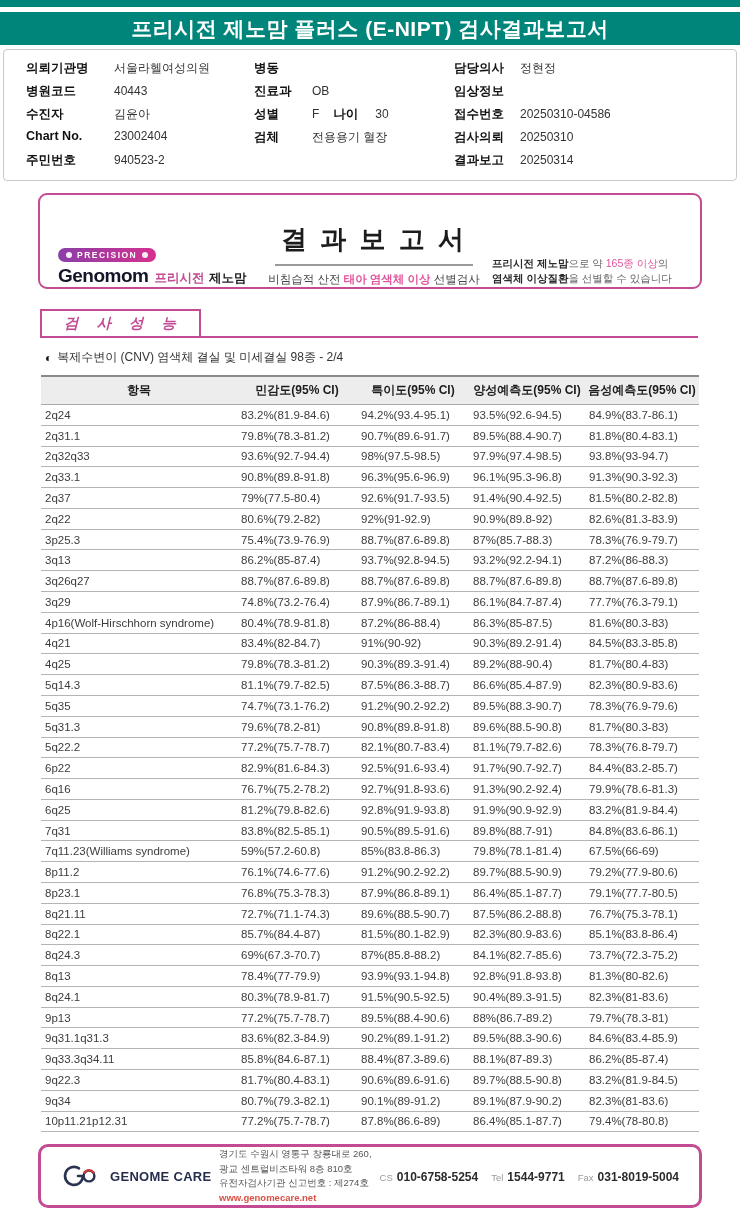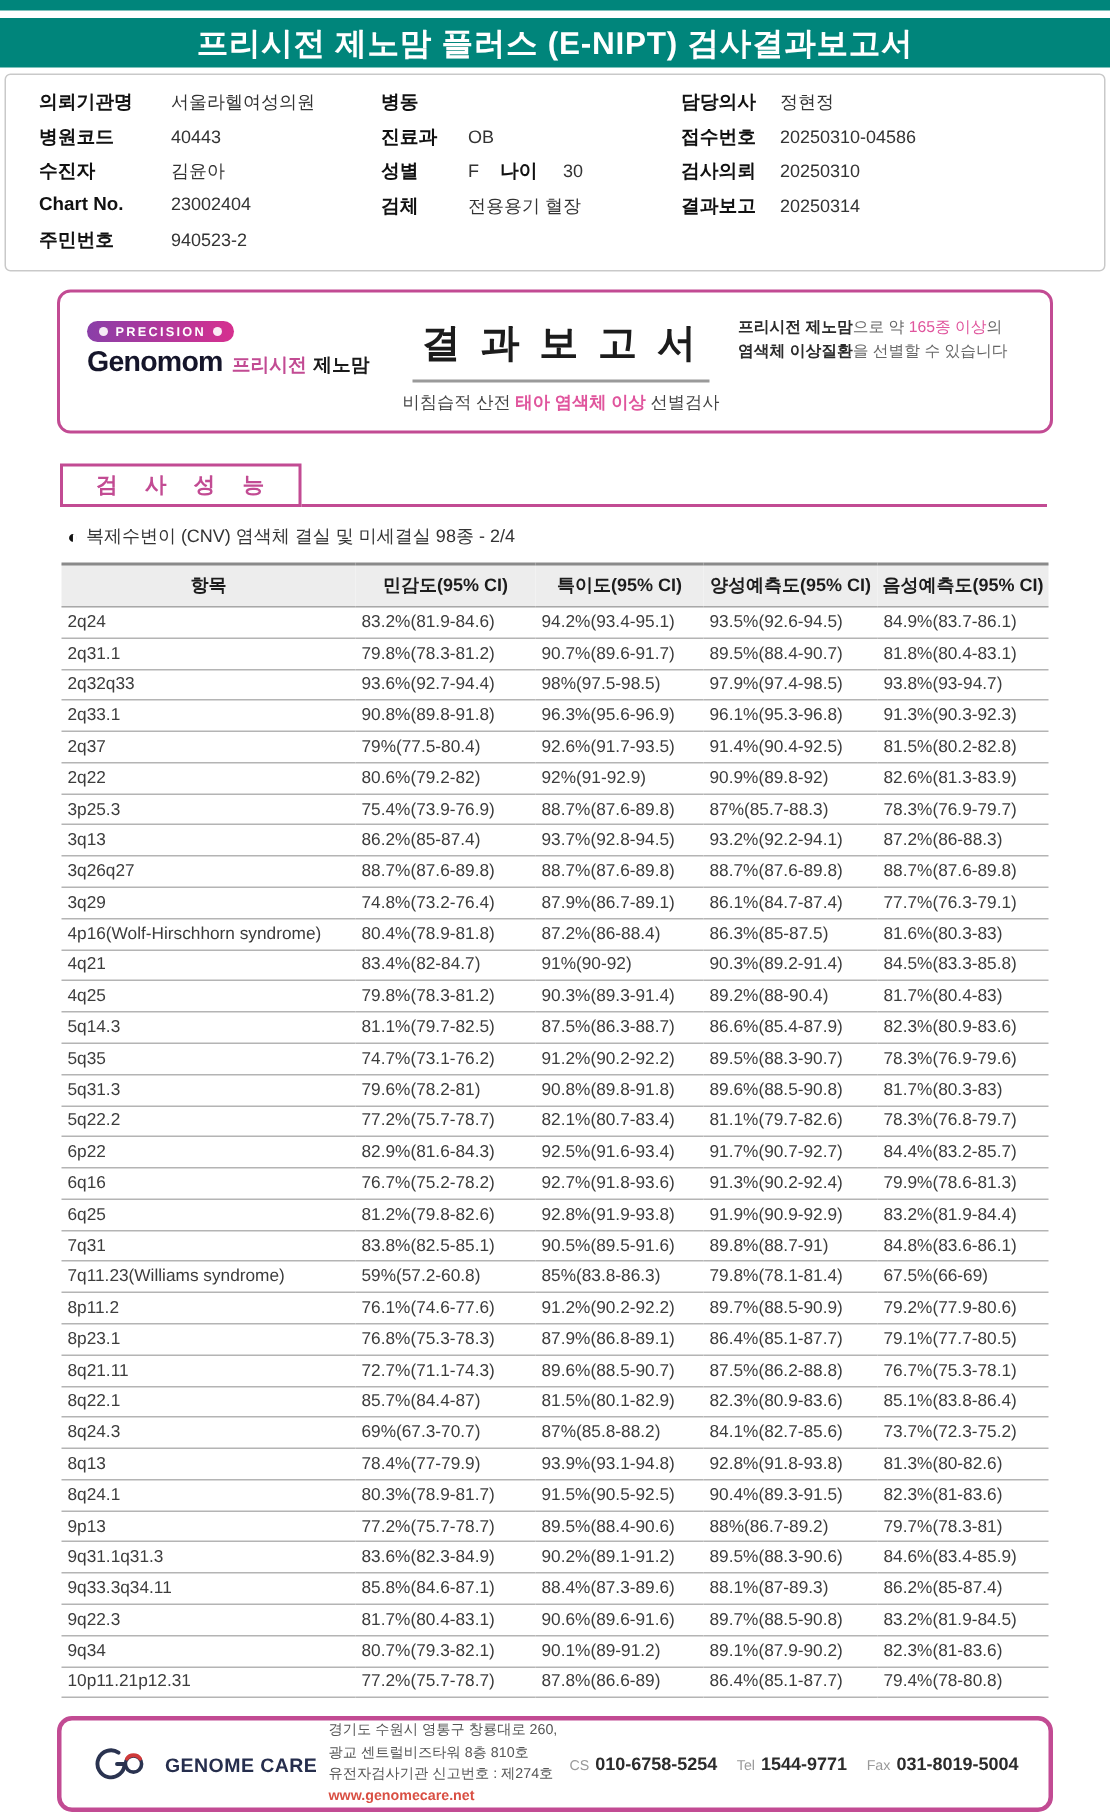--- a/index.html
+++ b/index.html
@@ -22,39 +22,39 @@
   .pcol-2{width:200px;}
   .pcol-3{flex:1;}
   .prow{display:flex;align-items:baseline;min-height:18px;}
   .plabel{font-weight:bold;font-size:12.5px;color:#111;}
   .pvalue{font-size:12px;color:#333;}
   .pcol-1 .plabel{width:88px;}
   .pcol-2 .plabel{width:58px;font-family:Liberation Serif, serif;}
   .pcol-3 .plabel{width:66px;}
   .plabel2{font-weight:bold;font-size:12.5px;color:#111;width:42px;margin-left:14px;}
 
-  .report-box{margin:12px 38px 0 38px;border:2px solid var(--magenta);border-radius:9px;height:96px;display:flex;align-items:flex-start;padding:16px 18px;}
+  .report-box{margin:12px 38px 0 38px;border:2px solid var(--magenta);border-radius:9px;height:96px;display:flex;align-items:flex-end;padding:0 18px;}
   .rb-left{width:198px;}
   .badge-pill{display:inline-flex;align-items:center;gap:5px;background:linear-gradient(90deg,#8a3fa8,#d6308f);border-radius:9px;padding:2px 8px;margin-bottom:3px;}
   .badge-dot{width:6px;height:6px;border-radius:50%;background:#fff;opacity:.9;display:inline-block;}
   .badge-text{color:#fff;font-size:8.5px;font-weight:bold;letter-spacing:1.5px;}
   .brand-line{display:flex;align-items:baseline;gap:6px;}
   .brand-en{font-size:19px;font-weight:bold;color:#15152a;letter-spacing:-0.5px;}
   .brand-kr b{font-size:12.5px;}
   .brand-kr .kr1{color:var(--magenta);}
   .brand-kr .kr2{color:#1a1a1a;}
   .rb-center{flex:1;text-align:center;}
   .rb-title{display:inline-block;font-size:26px;font-weight:bold;letter-spacing:3px;color:#1c1c1c;border-bottom:2px solid #9a9a9a;padding:0 6px 7px 6px;}
   .rb-subtitle{margin-top:6px;font-size:11.5px;color:#444;}
   .rb-subtitle .em{color:var(--pink);font-weight:bold;}
   .rb-right{width:190px;font-size:10.5px;color:#666;line-height:1.5;text-align:left;}
   .rb-right b{color:#2b2b2b;}
   .rb-right .em{color:var(--pink);}
 
-  .section-rule{margin:20px 42px 0 40px;border-bottom:2px solid var(--magenta);}
+  .section-rule{margin:20px 42px 0 40px;border-bottom:2px solid var(--magenta);font-style:italic;}
   .section-tab{display:inline-block;border:2px solid var(--magenta);color:var(--magenta);font-weight:bold;font-size:14.5px;letter-spacing:7px;padding:3px 16px 3px 22px;margin-bottom:-2px;background:#fff;}
   .table-note{margin:11px 0 0 45px;font-size:12px;color:#333;display:flex;align-items:center;gap:5px;}
   .half-circle{font-size:12px;color:#111;}
 
   table.perf{border-collapse:collapse;width:658px;margin:9px 41px 0 41px;table-layout:fixed;}
   table.perf thead th{background:#ededed;border-top:2px solid #8a8a8a;border-bottom:1px solid #a8a8a8;font-size:12px;font-weight:bold;color:#1c1c1c;padding:5px 0;text-align:center;}
   table.perf td{border-bottom:1.6px solid #b4b4b4;font-size:11.5px;color:#3c3c3c;padding:3.9px 0 3.9px 4px;text-align:left;white-space:nowrap;overflow:hidden;}
   .w-item{width:196px;}
   .w-c2{width:120px;}
   .w-c3{width:112px;}
@@ -119,20 +119,24 @@
       </div>
     <div class="prow">
         <span class="plabel">검체</span>
         <span class="pvalue">전용용기 혈장</span>
       </div>
   </div>
   <div class="pcol pcol-3">
     <div class="prow">
         <span class="plabel">담당의사</span>
         <span class="pvalue">정현정</span>
+      </div>
+    <div class="prow">
+        <span class="plabel">임상정보</span>
+        <span class="pvalue"></span>
       </div>
     <div class="prow">
         <span class="plabel">접수번호</span>
         <span class="pvalue">20250310-04586</span>
       </div>
     <div class="prow">
         <span class="plabel">검사의뢰</span>
         <span class="pvalue">20250310</span>
       </div>
     <div class="prow">

